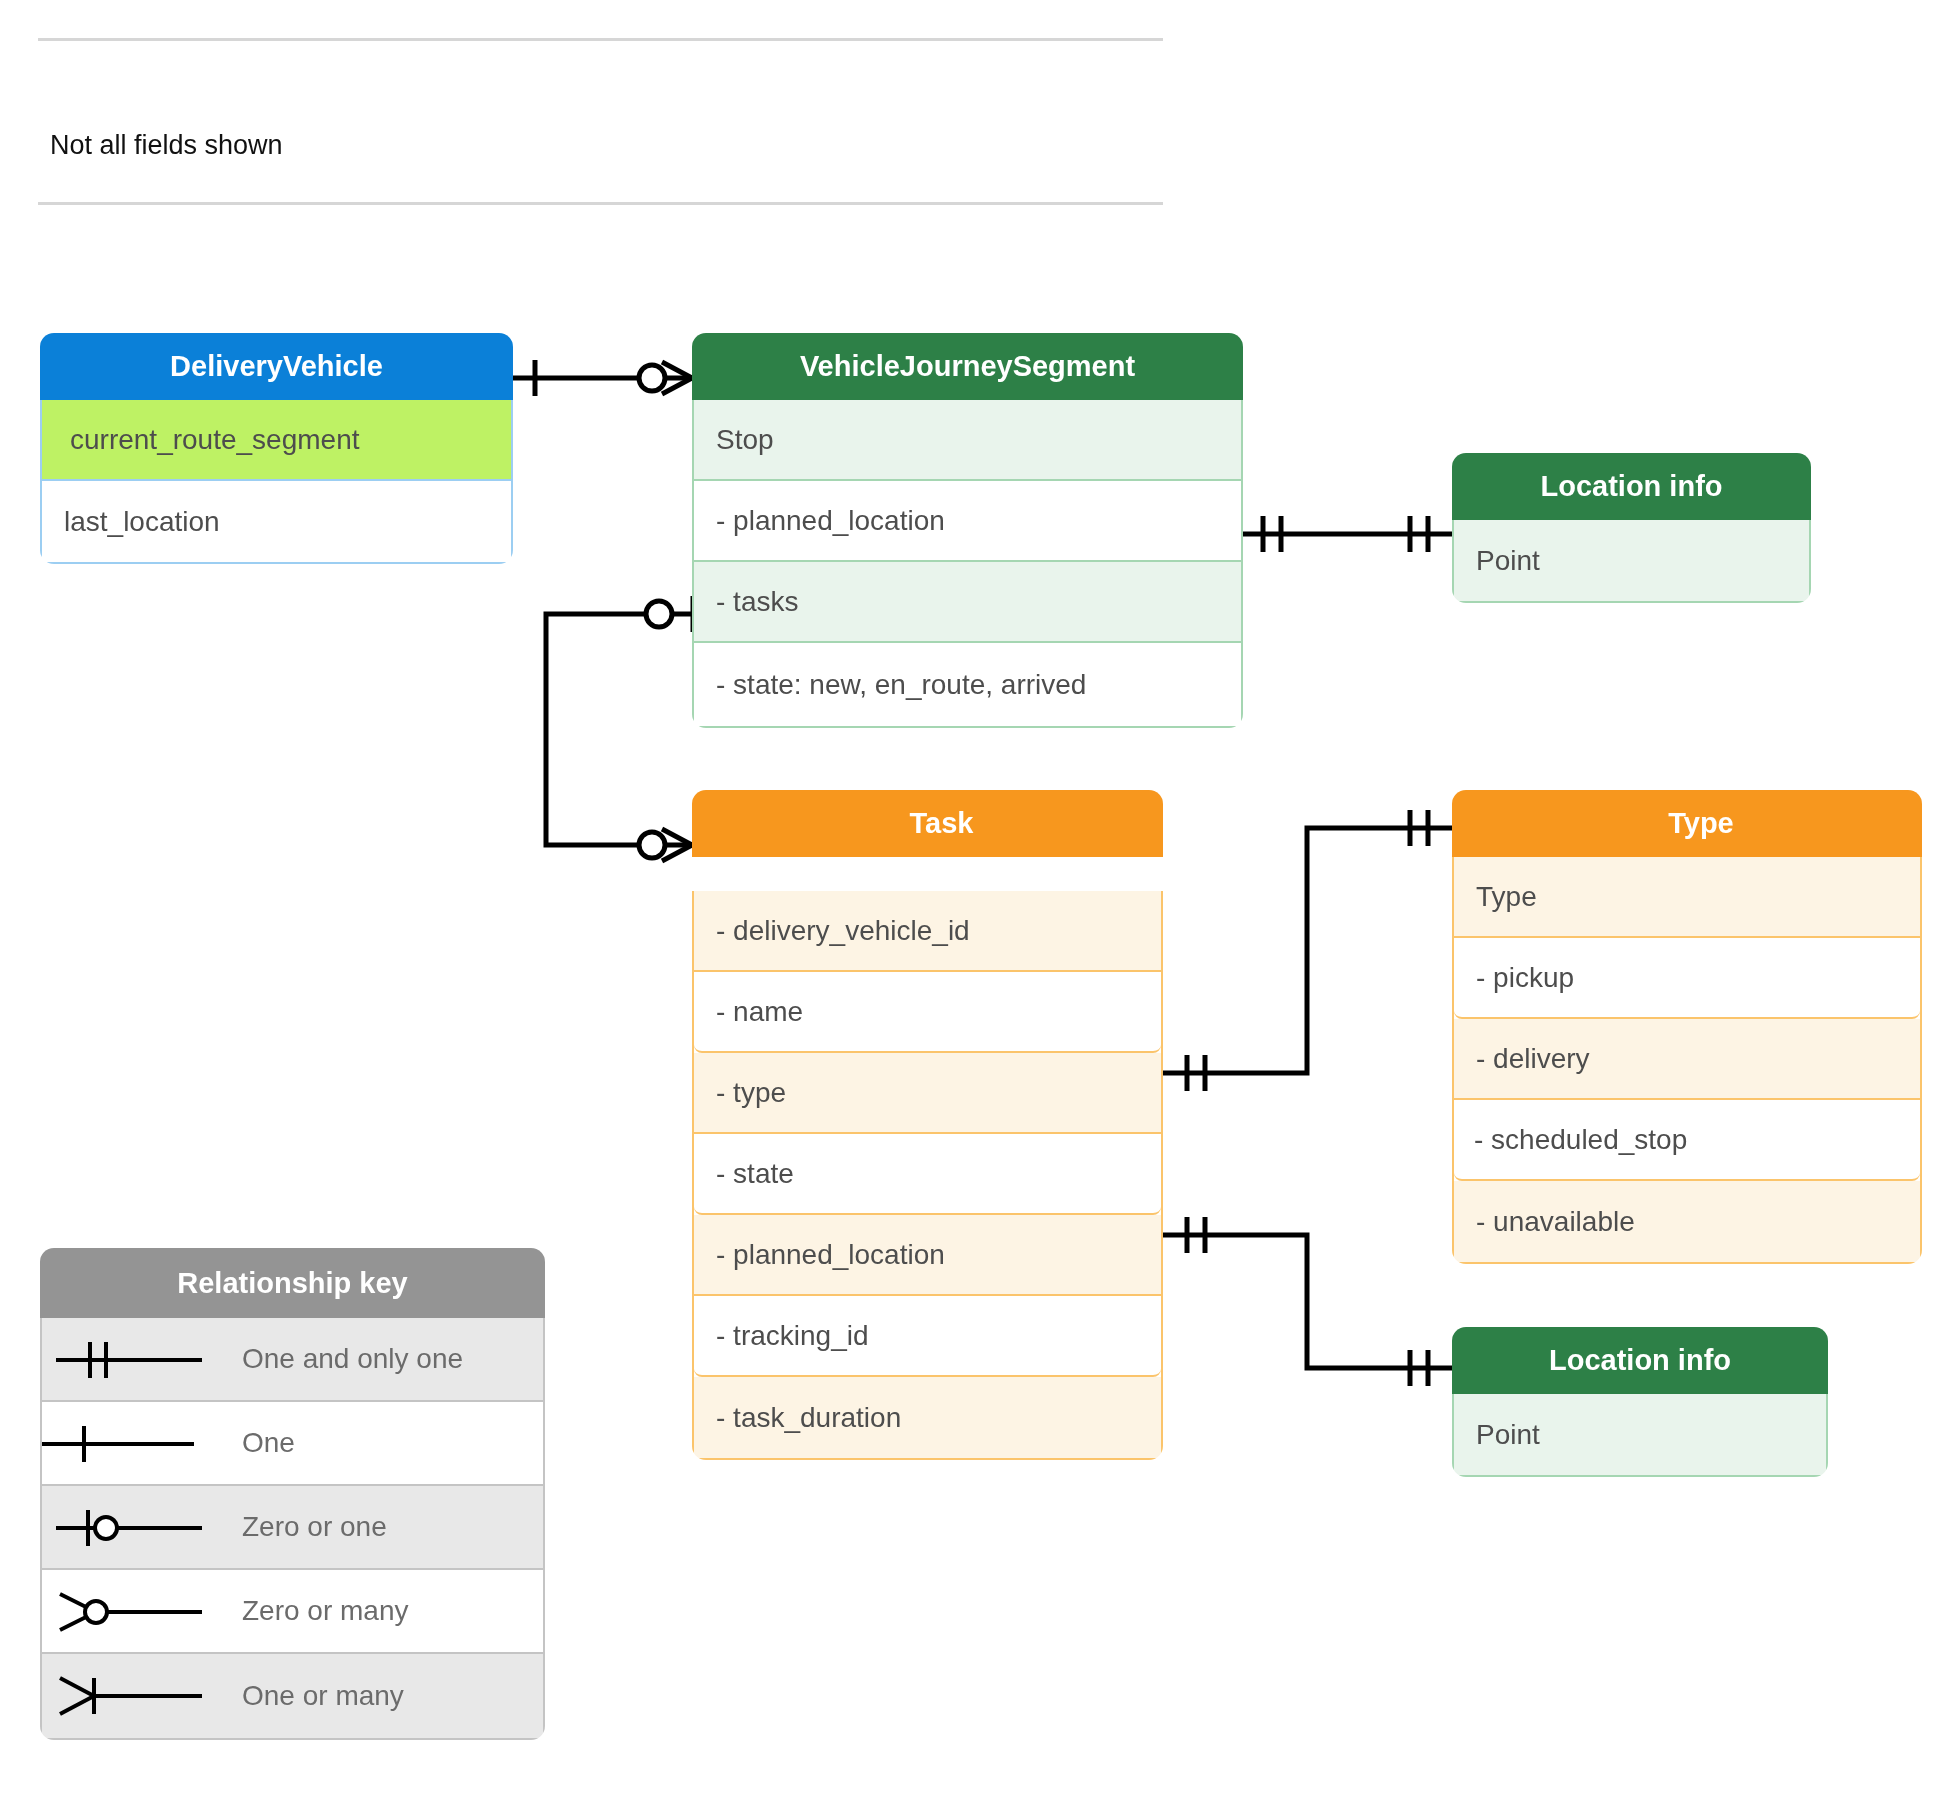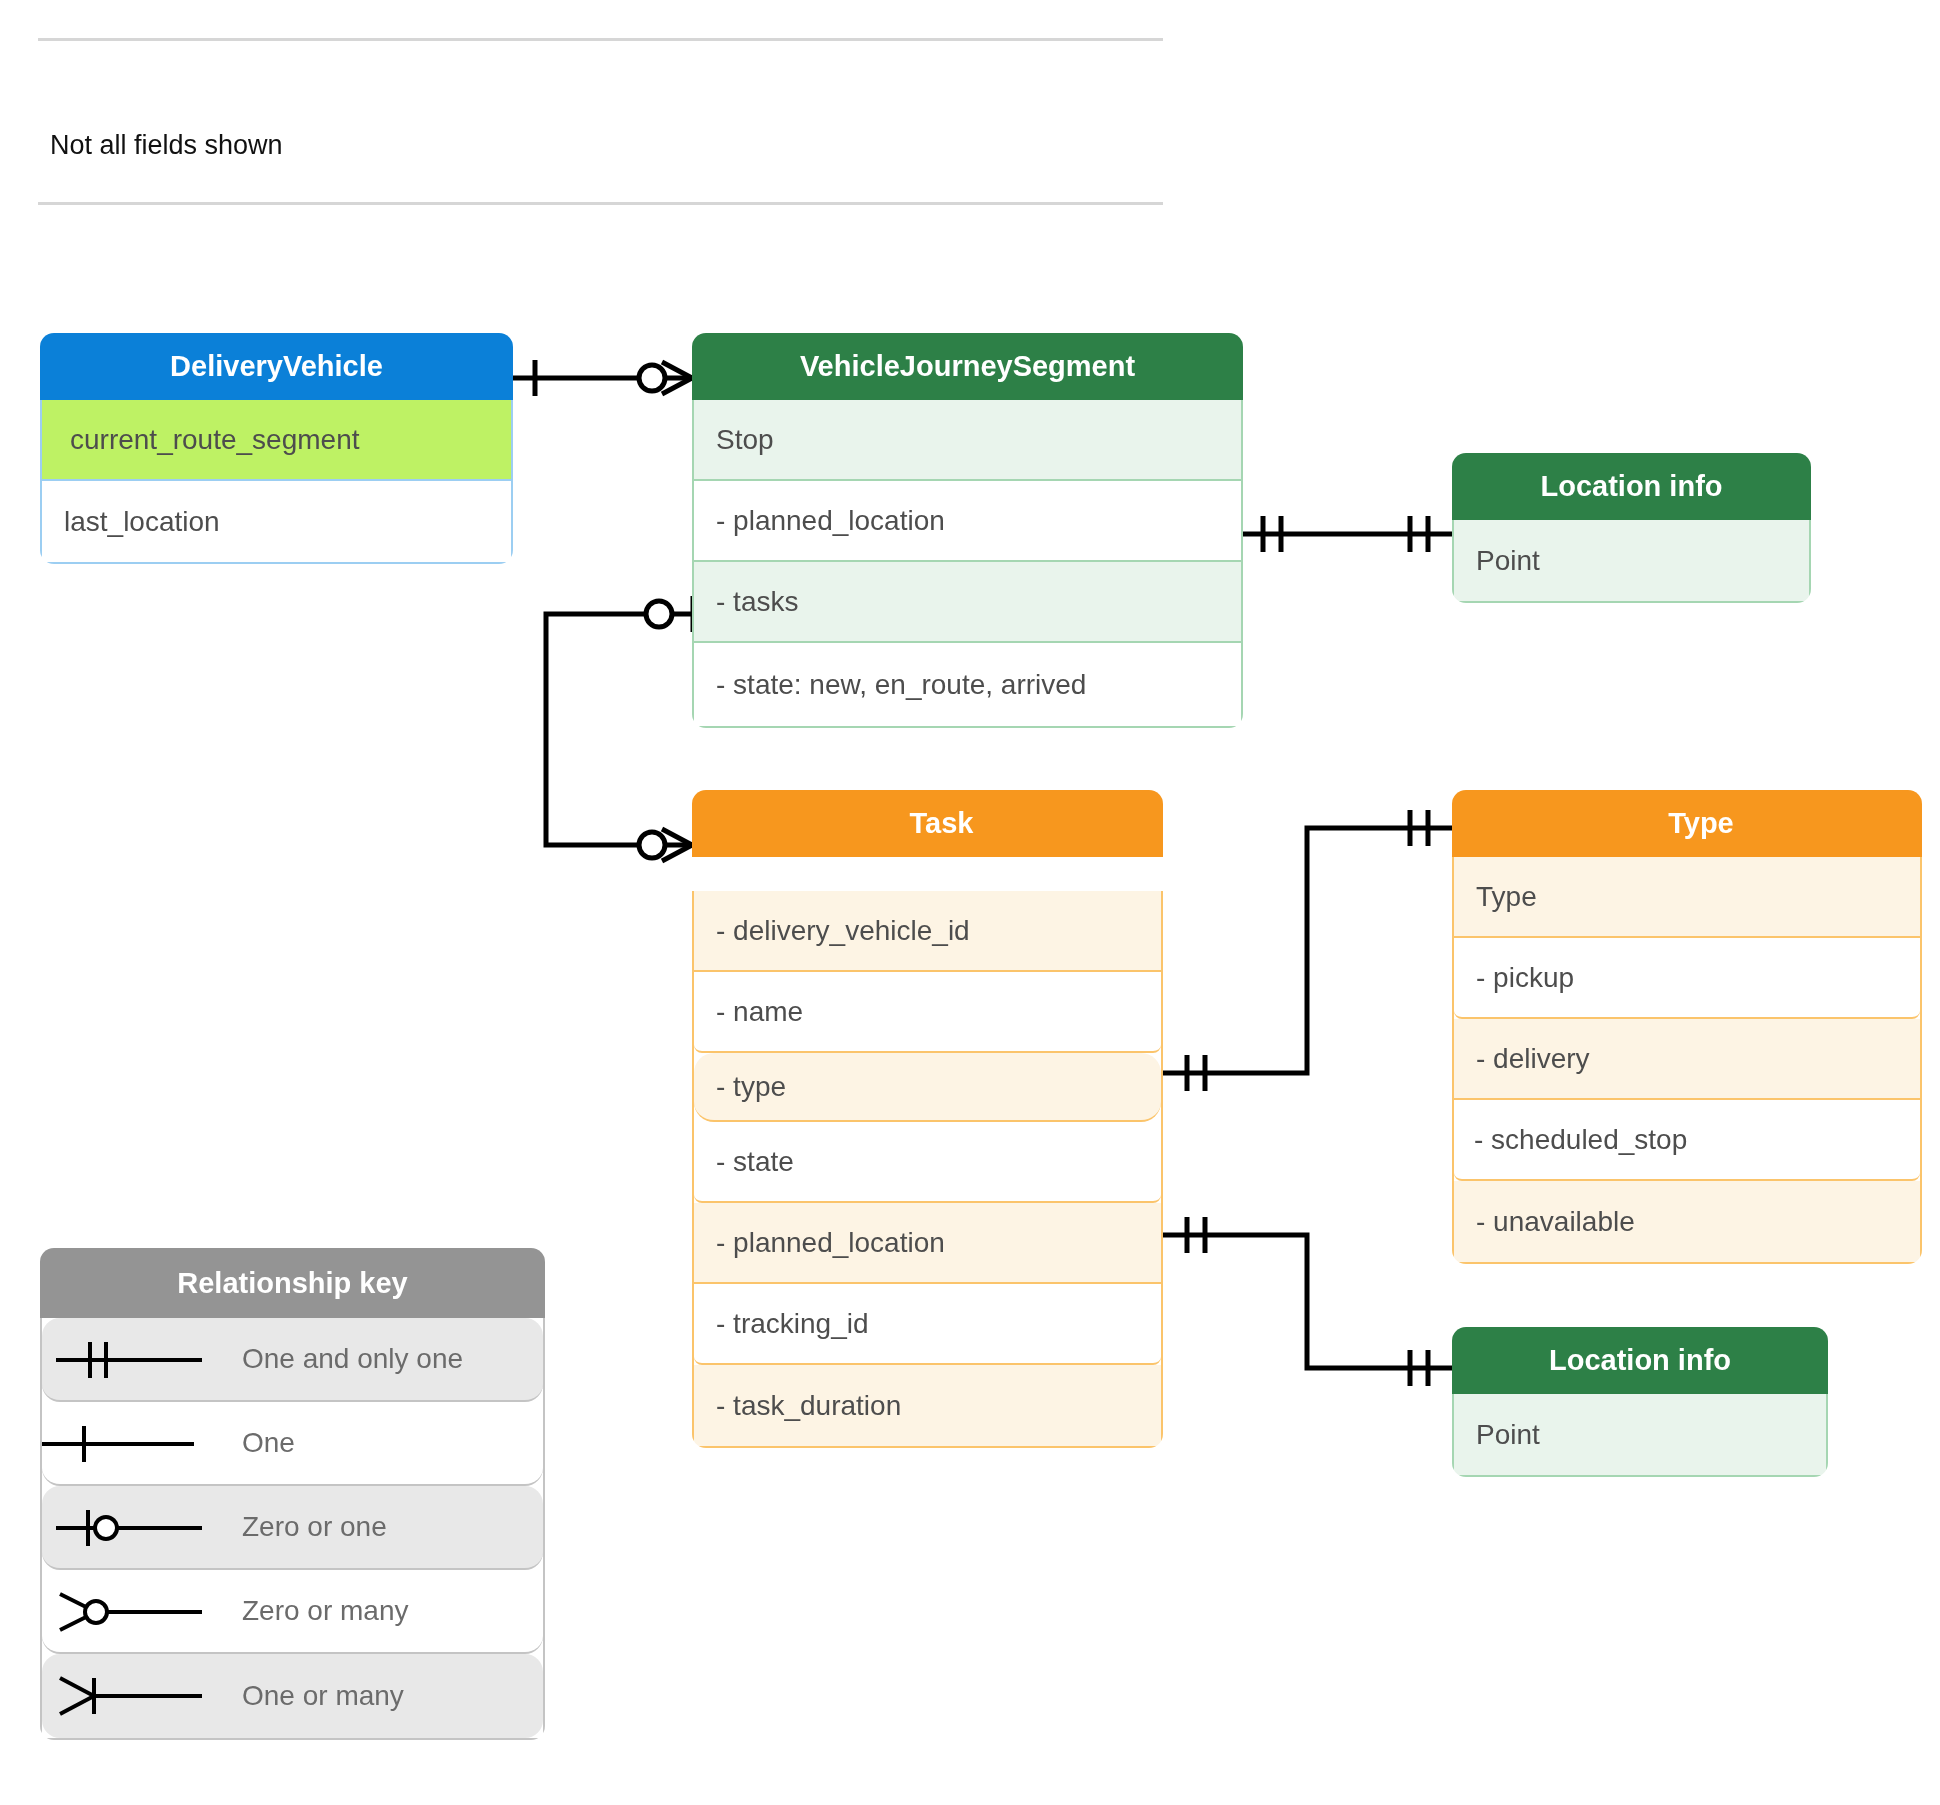--- a/index.html
+++ b/index.html
@@ -106,21 +106,21 @@
   
   .t-orange .hdr  { background: #f7971e; padding-left: 28px; }
   .t-orange .rows { border-color: #fbc46b; }
   .t-orange .row  { border-bottom-color: #fbc46b; }
   .t-orange .row.alt  { background: #fdf4e4; }
   .t-orange .row.plain{ background: #ffffff; border-radius: 8px; }
 
   
   .t-grey .hdr   { background: #949494; }
   .t-grey .rows  { border-color: #c4c4c4; }
-  .t-grey .row   { border-bottom-color: #c4c4c4; border-radius: 18px; }
+  .t-grey .row   { border-bottom-color: #c4c4c4; }
   .t-grey .row.alt  { background: #e8e8e8; }
   .t-grey .row.plain{ background: #ffffff; }
 
   
   #legend .row {
     padding-left: 0;
     font-size: 28px;
     color: #6b6b6b;
   }
   #legend .sym {
@@ -213,21 +213,21 @@
     <div class="rows">
       <div class="row alt" style="height:81px;">Point</div>
     </div>
   </div>
 
   <div class="entity t-orange" id="ent-task" style="left:692px; top:790px; width:471px;">
     <div class="hdr" style="height:67px;">Task</div>
     <div class="rows">
       <div class="row alt" style="height:81px;margin-top:34px;">- delivery_vehicle_id</div>
       <div class="row plain" style="height:81px;">- name</div>
-      <div class="row alt" style="height:69px;border-radius:20px;">- type</div>
+      <div class="row alt" style="height:81px;">- type</div>
       <div class="row plain" style="height:81px;">- state</div>
       <div class="row alt" style="height:81px;">- planned_location</div>
       <div class="row plain" style="height:81px;">- tracking_id</div>
       <div class="row alt" style="height:81px;">- task_duration</div>
     </div>
   </div>
 
   <div class="entity t-orange" id="ent-type" style="left:1452px; top:790px; width:470px;">
     <div class="hdr" style="height:67px;">Type</div>
     <div class="rows">

